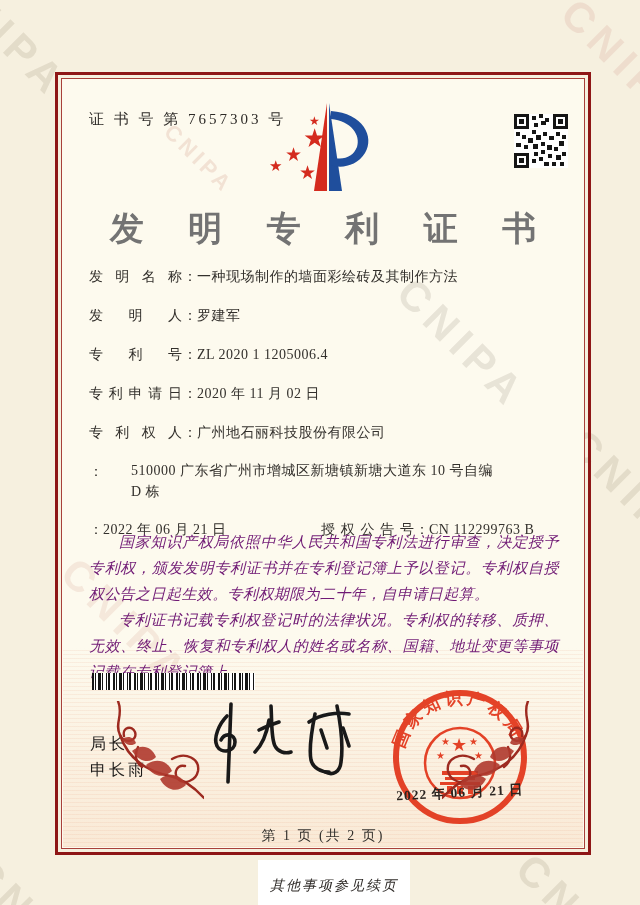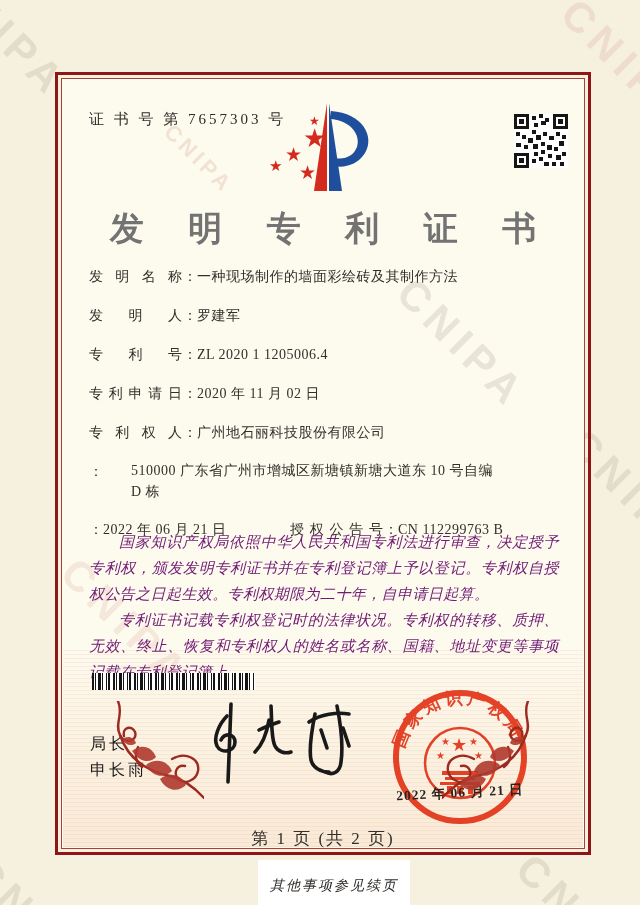--- a/index.html
+++ b/index.html
@@ -51,21 +51,21 @@
   
   .fields{ position:absolute; left:27px; top:186px; width:472px; font-size:14px; color:#33302c; }
   .frow{ display:flex; margin-bottom:16px; line-height:23px; }
   .flabel{
     display:inline-block; width:94px; text-align:justify; text-align-last:justify;
     flex:0 0 94px; letter-spacing:1px;
   }
   .fcolon{ flex:0 0 14px; }
   .fvalue{ flex:1; letter-spacing:0.5px; }
   .frow.addr .fvalue{ line-height:21px;margin-left:28px; }
-  .fpair2{ display:flex; margin-left:27px;justify-content:space-between; }
+  .fpair2{ display:flex; margin-left:58px;justify-content:space-between; }
   
   .bodytext{
     position:absolute; left:27px; top:450px; width:470px;
     font-size:15px; line-height:26px; color:#701a75; text-align:justify;
     font-style:italic; letter-spacing:0.4px;
   }
   .bodytext p{ text-indent:2em; }
   
   .barcode{
     position:absolute; left:30px; top:594px; width:163px; height:17px; background:#fff;
@@ -87,21 +87,21 @@
   
   .seal{ position:absolute; left:328px; top:608px; width:140px; height:140px; }
   .seal-date{
     position:absolute; left:328px; top:705px; width:140px; text-align:center;
     font-size:13.5px; color:#2a2420; letter-spacing:1px; transform:rotate(-3deg);
     font-weight:bold;
   }
   
   .page-info{
     position:absolute; left:0; top:748px; width:100%; text-align:center;
-    font-size:17px; color:#33302c; letter-spacing:2px;
+    font-size:14px; color:#33302c; letter-spacing:2px;
   }
   .cont-note{
     position:absolute; left:258px; top:860px; background:#ffffff;
     padding:17px 12px; font-size:14px; font-style:italic; color:#2e2a27; letter-spacing:2px;
     white-space:nowrap;
   }
   
   .orn{ position:absolute; width:96px; height:100px; pointer-events:none; }
   .orn-bl{ left:46px; bottom:47px; }
   .orn-br{ right:46px; bottom:47px; transform:scaleX(-1); }

